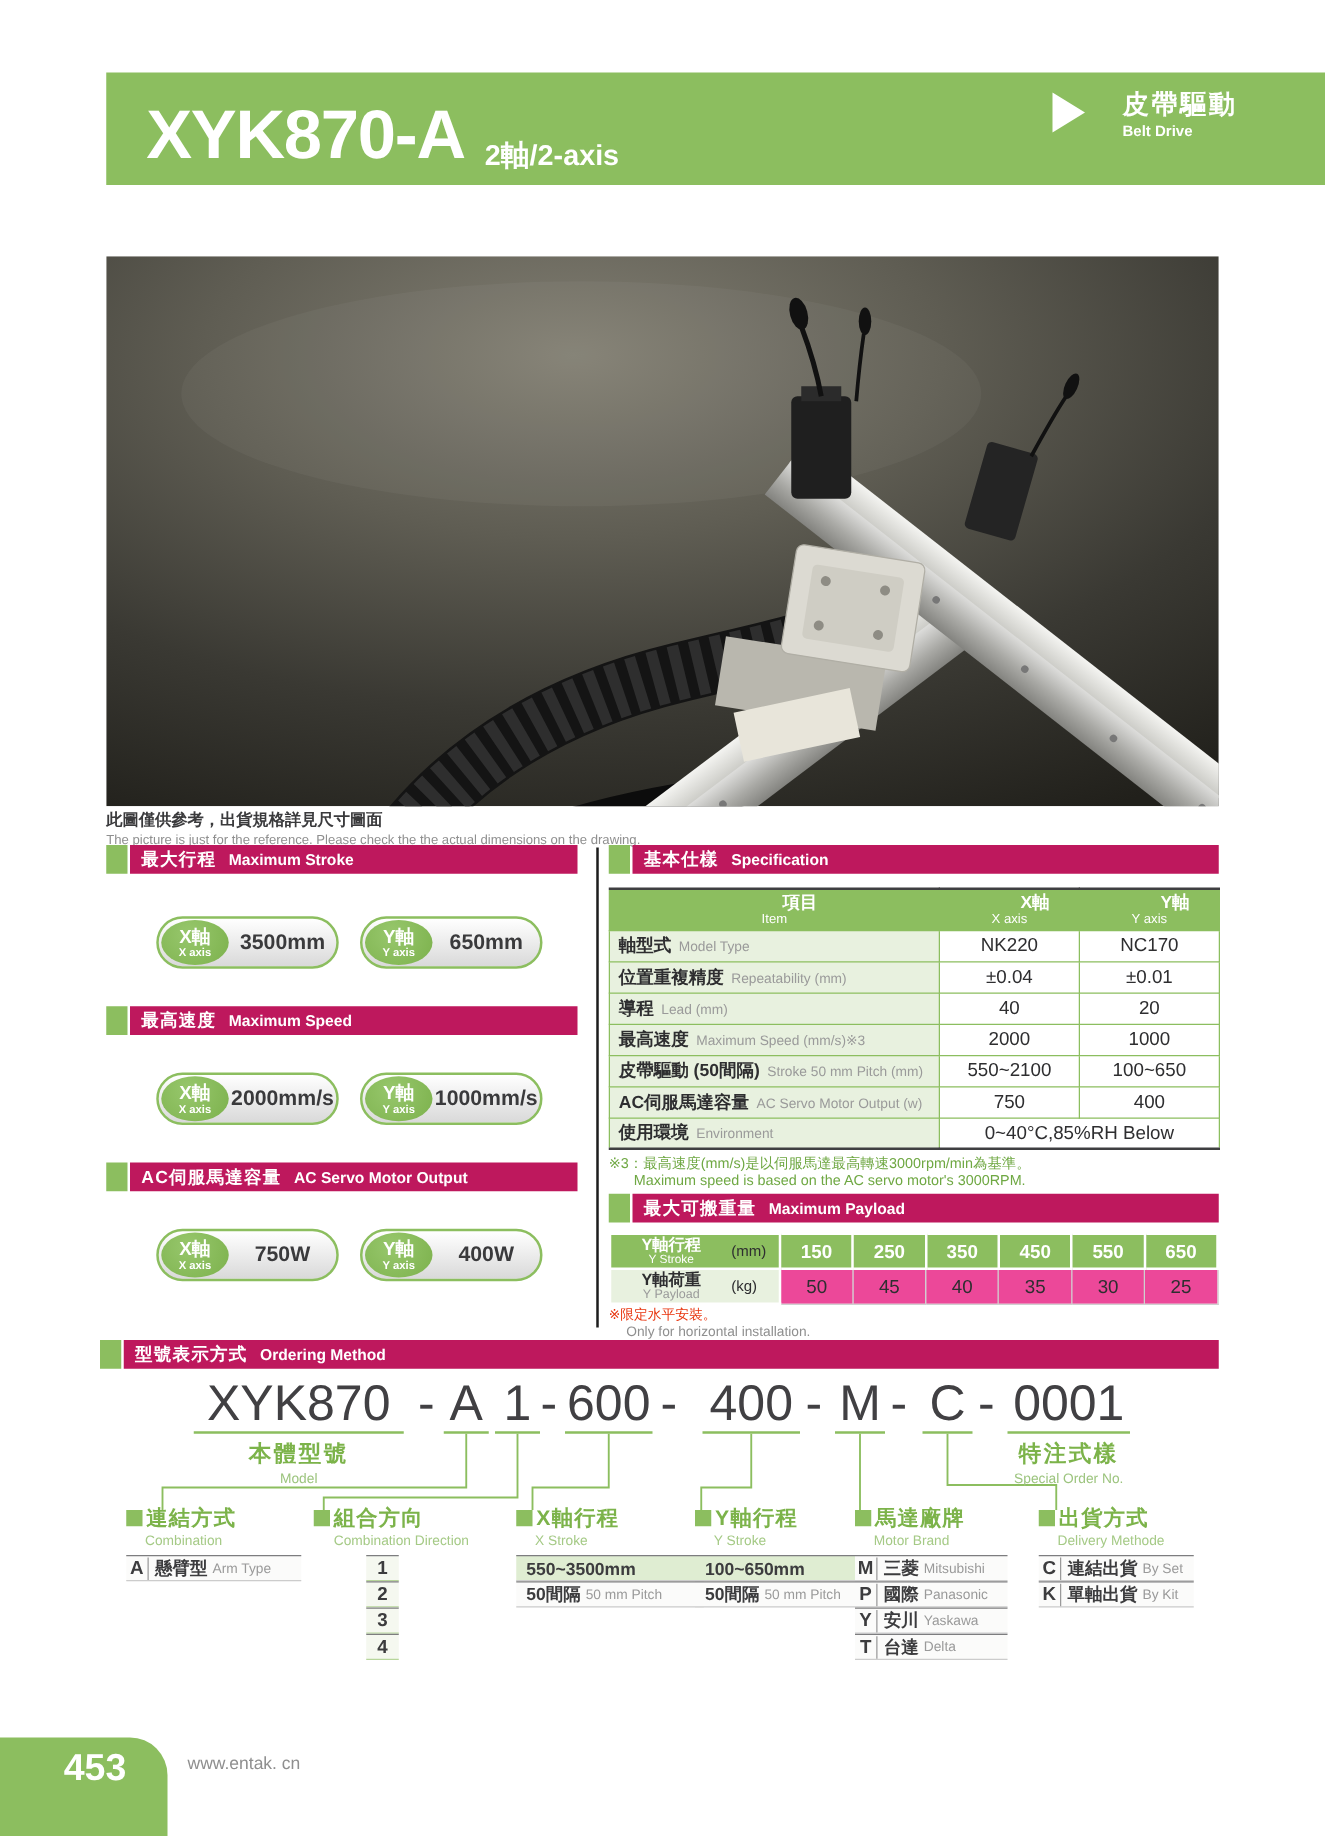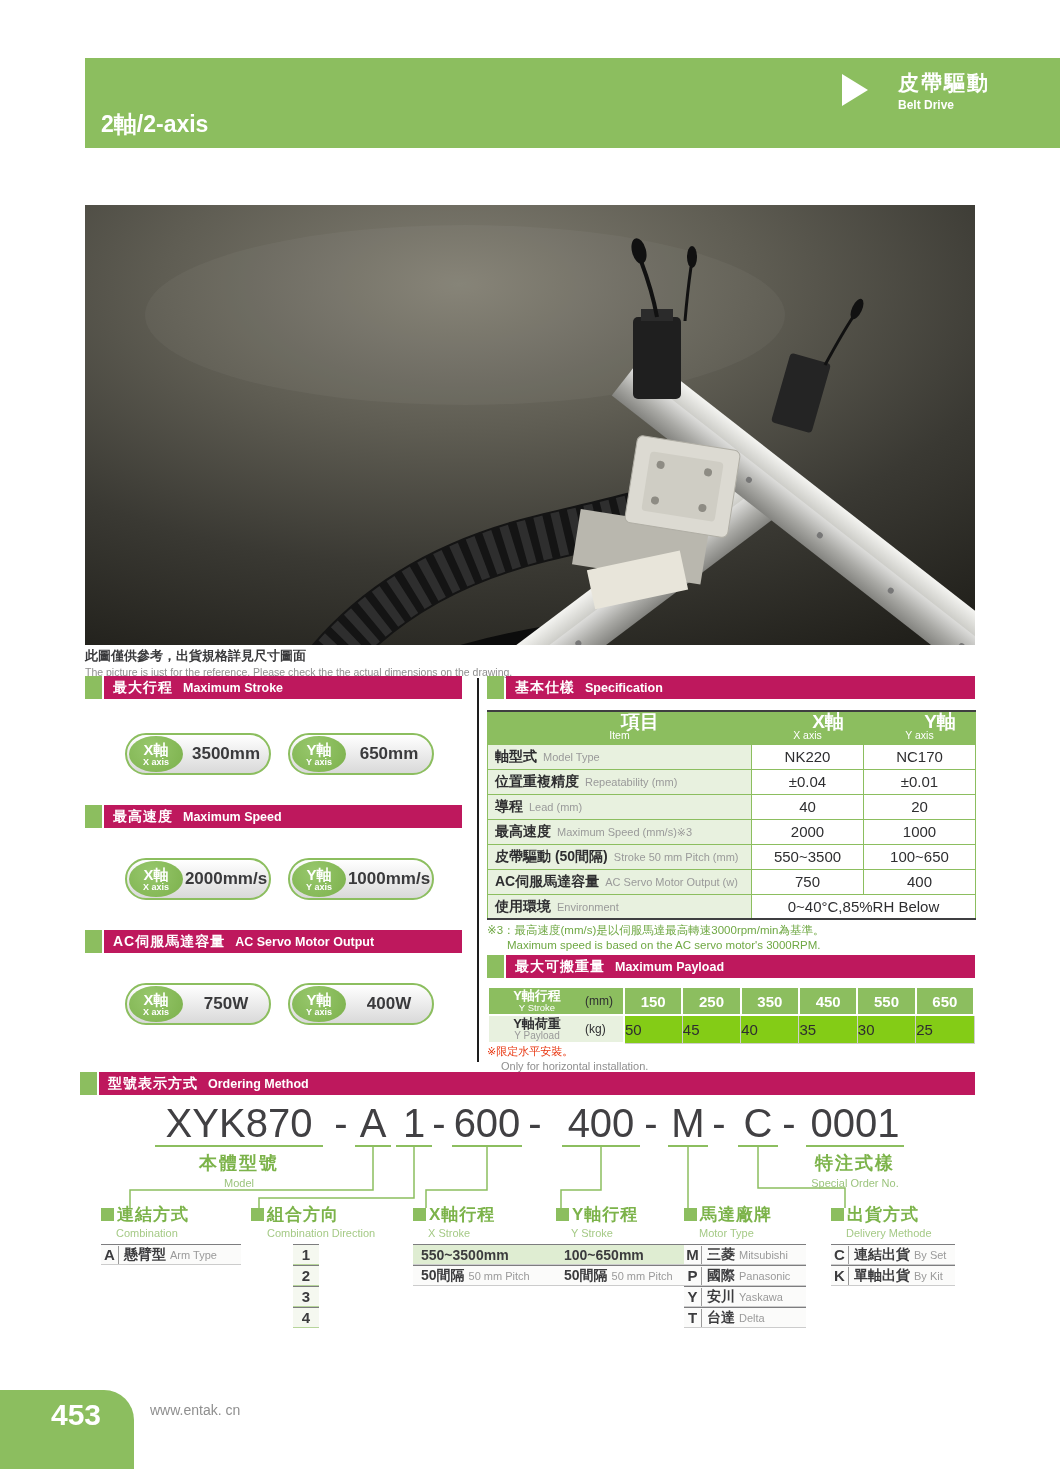--- a/index.html
+++ b/index.html
@@ -50,21 +50,21 @@
                display:flex; flex-direction:column; align-items:center; justify-content:center; }
   .pill-axis-zh { font-size:15px; font-weight:bold; color:#fff; line-height:15px; }
   .pill-axis-en { font-size:9px; font-weight:bold; color:#fff; line-height:10px; }
   .pill-value { flex:1; text-align:center; font-size:17px; font-weight:bold; color:#3a3a3c; }
 
   
   .spec { position:absolute; left:487px; top:710px; width:488px; border-collapse:collapse;
           border-top:2px solid #3f3f41; border-bottom:2px solid #3f3f41; table-layout:fixed; }
   .spec th, .spec td { border:1px solid #8CBE5F; }
   .spec th { background:#8CBE5F; color:#fff; height:33px; text-align:center; font-weight:bold; }
-  .spec .th-zh { font-size:19px; line-height:15px;padding-left:41px; }
+  .spec .th-zh { font-size:14px; line-height:15px;padding-left:41px; }
   .spec .th-en { font-size:10.5px; font-weight:normal; line-height:12px; }
   .spec td { height:25px; }
   .spec .lbl { background:#E8F1DF; padding-left:7px; white-space:nowrap; }
   .spec .lbl .zh { font-size:14px; font-weight:bold; color:#2e2e30; }
   .spec .lbl .en { font-size:11px; color:#9a9a9a; margin-left:6px; }
   .spec .val { text-align:center; font-size:15px; color:#2e2e30; background:#fff; }
 
   .spec-note { position:absolute; left:487px; top:923px; }
   .spec-note-zh { font-size:11.5px; color:#6FA843; }
   .spec-note-en { font-size:11.5px; color:#6FA843; margin-left:20px; margin-top:1px; }
@@ -74,21 +74,21 @@
          border-top:2px solid #4a4a4c; table-layout:fixed; }
   .pay td { border:2px solid #fff; }
   .pay .g { background:#8CBE5F; color:#fff; }
   .pay .plab { height:28px; }
   .pay .plab-inner { display:flex; align-items:center; }
   .pay .pname { flex:1; text-align:center; }
   .pay .pname .zh { display:block; font-size:13px; font-weight:bold; line-height:13px; }
   .pay .pname .en { display:block; font-size:9.5px; line-height:11px; }
   .pay .unit { width:38px; font-size:12px; color:#2e2e30; text-align:left; }
   .pay .sv { text-align:center; font-size:15px; font-weight:bold; height:28px; }
-  .pay .lv { text-align:left; font-size:15px; color:#2e2e30; background:#84cc16;
+  .pay .lv { text-align:center; font-size:15px; color:#2e2e30; background:#ec4899;
              border:1px solid #cfcfcf; height:27px; }
   .pay .llab { background:#E8F1DF; }
   .pay .llab .zh { color:#2e2e30; }
   .pay .llab .en { color:#9a9a9a; }
 
   .pay-note { position:absolute; left:487px; top:1044px; }
   .pay-note-zh { font-size:11px; color:#E8330C; }
   .pay-note-en { font-size:11px; color:#8f8f8f; margin-left:14px; margin-top:1px; }
 
   
@@ -124,20 +124,21 @@
   .page-num span { display:block; margin-top:8px; text-align:center; padding-left:18px;
                    font-size:30px; font-weight:bold; color:#fff; }
   .site { position:absolute; left:150px; top:1402px; font-size:14px; color:#8f8f8f; }
 </style>
 </head>
 <body>
 
 <div class="page">
 
   <header class="banner">
+    <span class="banner-title">XYK870-A</span>
     <span class="banner-axes">2軸/2-axis</span>
     <div class="drive">
       <span class="tri"></span>
       <div>
         <div class="drive-zh">皮帶驅動</div>
         <div class="drive-en">Belt Drive</div>
       </div>
     </div>
   </header>
 
@@ -336,21 +337,21 @@
       <td class="val">40</td>
       <td class="val">20</td>
     </tr>
     <tr>
       <td class="lbl"><span class="zh">最高速度</span><span class="en">Maximum Speed (mm/s)※3</span></td>
       <td class="val">2000</td>
       <td class="val">1000</td>
     </tr>
     <tr>
       <td class="lbl"><span class="zh">皮帶驅動 (50間隔)</span><span class="en">Stroke 50 mm Pitch (mm)</span></td>
-      <td class="val">550~3500</td>
+      <td class="val">550~2100</td>
       <td class="val">100~650</td>
     </tr>
     <tr>
       <td class="lbl"><span class="zh">AC伺服馬達容量</span><span class="en">AC Servo Motor Output (w)</span></td>
       <td class="val">750</td>
       <td class="val">400</td>
     </tr>
     <tr>
       <td class="lbl"><span class="zh">使用環境</span><span class="en">Environment</span></td>
       <td class="val" colspan="2">0~40°C,85%RH Below</td>
@@ -536,21 +537,21 @@
         <span class="en">50 mm Pitch</span>
         </div>
     </div>
   </div>
 
   <div class="ocol" style="left:684px; width:122px;">
     <div class="ocol-head">
         <span class="osq"></span>
       <span class="ocol-zh">馬達廠牌</span>
       </div>
-    <div class="ocol-en">Motor Type</div>
+    <div class="ocol-en">Motor Brand</div>
     <div class="oitems">
       <div class="oitem">
         <span class="code">M</span>
         <span class="zh">三菱</span>
         <span class="en">Mitsubishi</span>
         </div>
       <div class="oitem">
         <span class="code">P</span>
         <span class="zh">國際</span>
         <span class="en">Panasonic</span>

